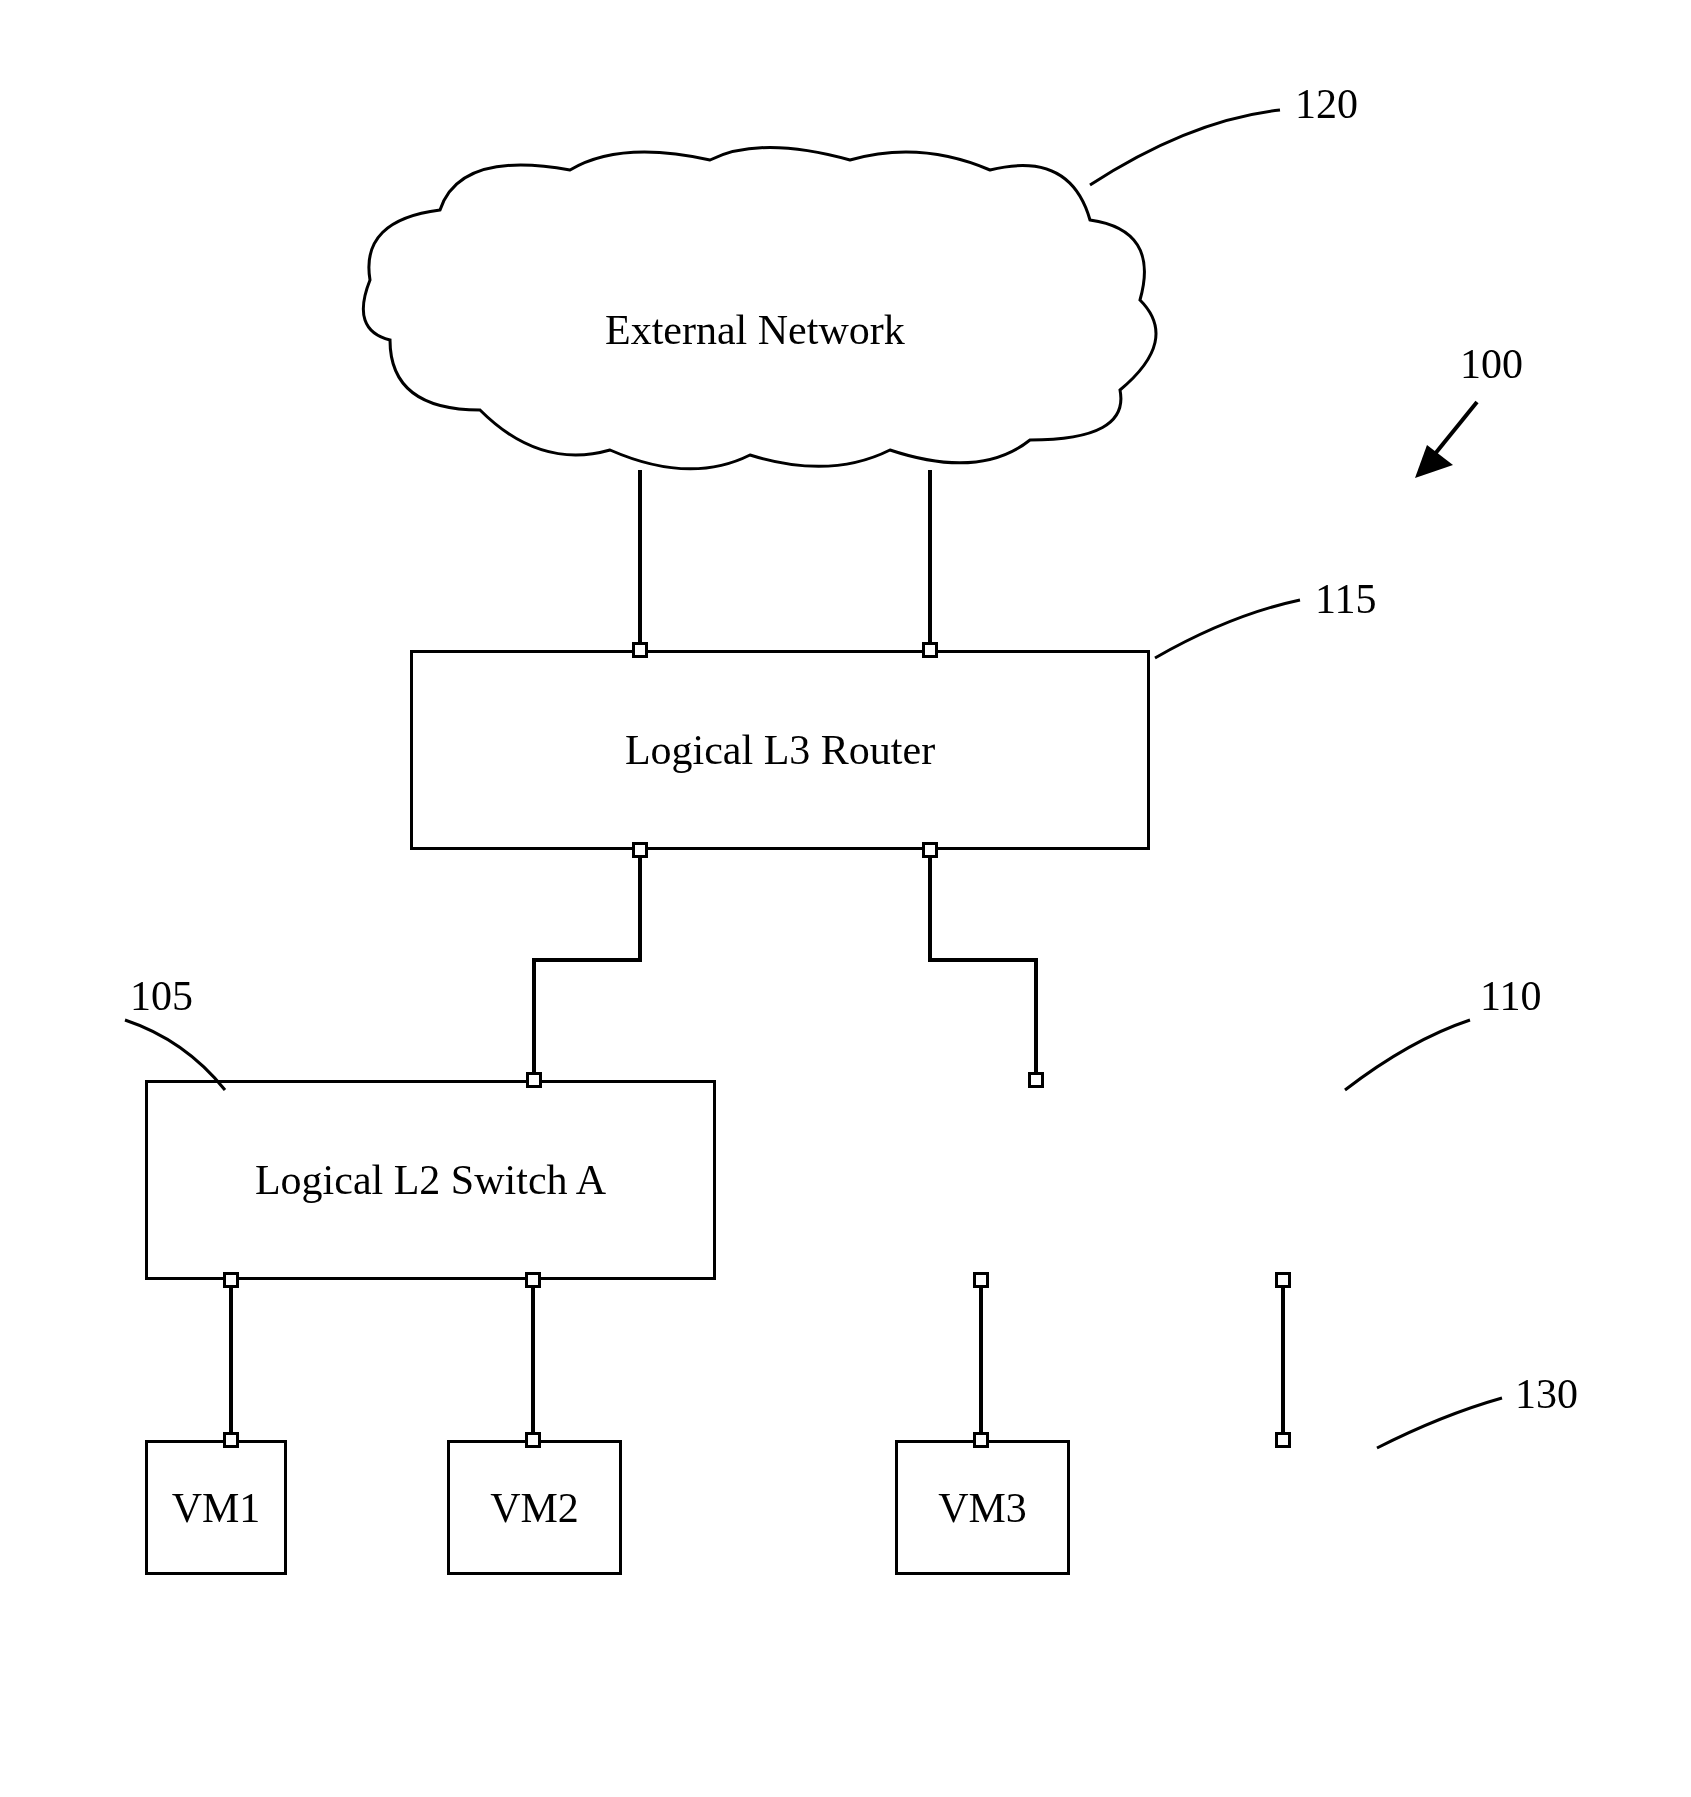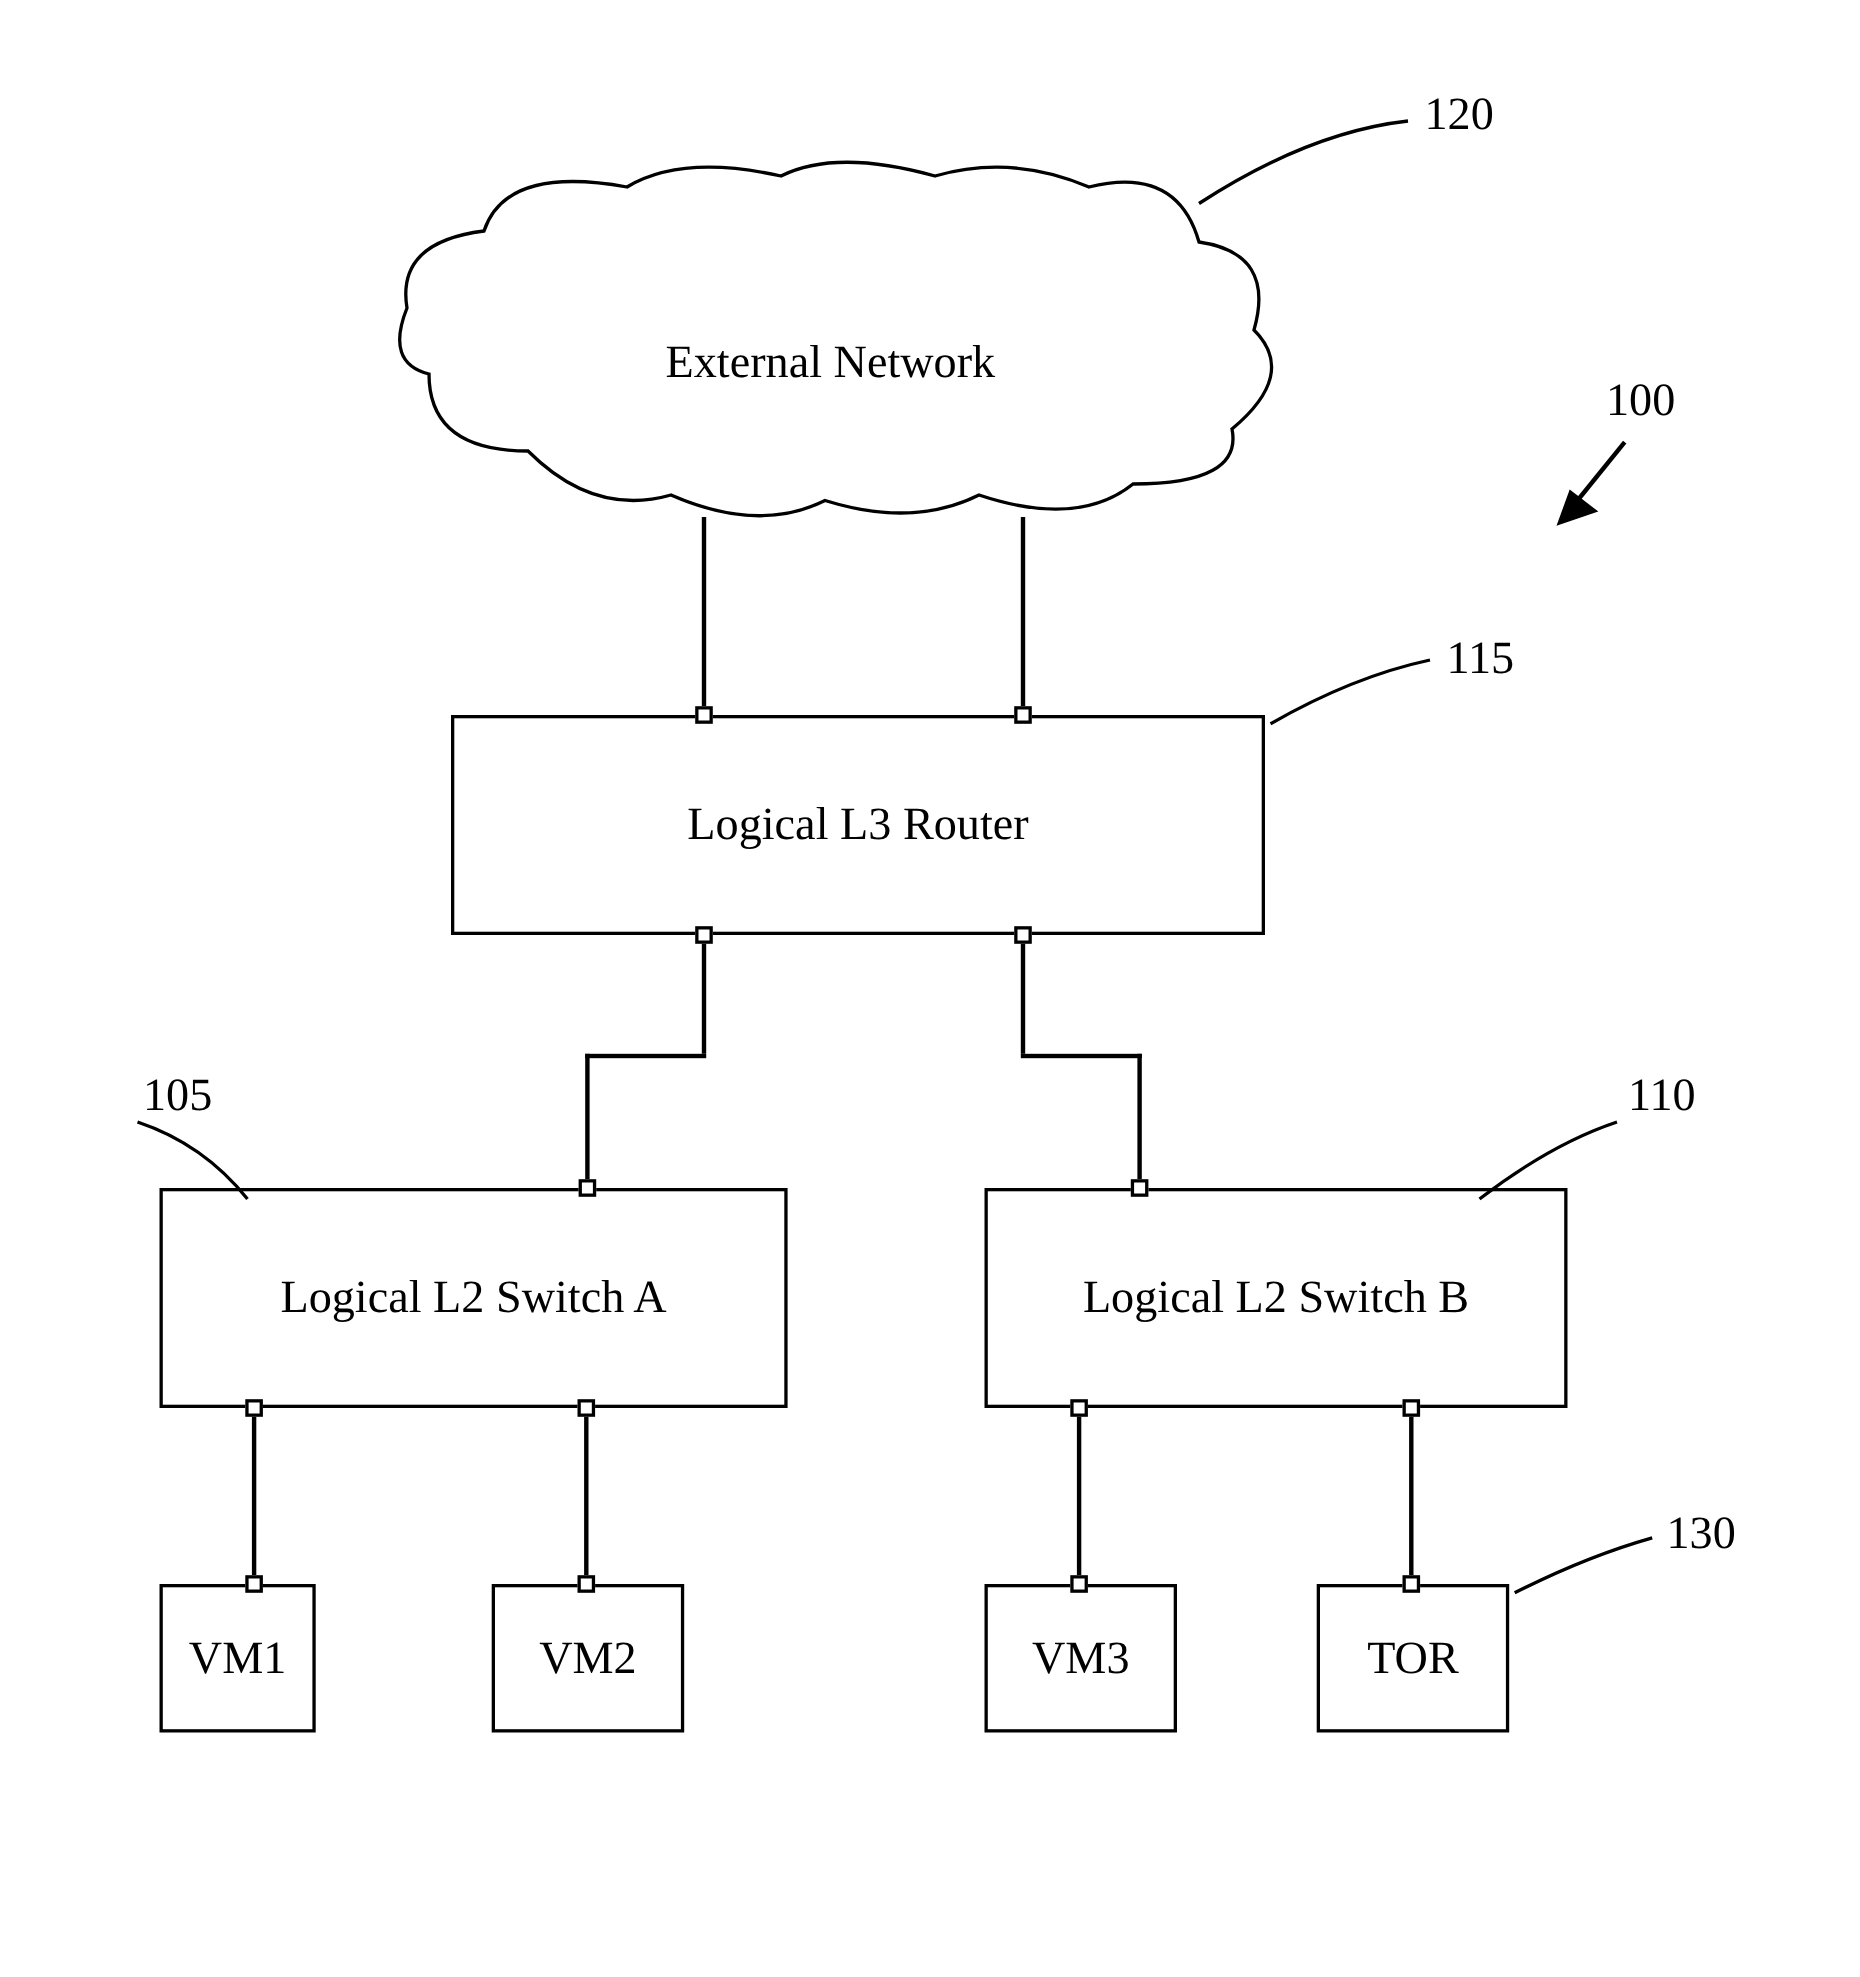--- a/index.html
+++ b/index.html
@@ -106,23 +106,20 @@
 
   <div class="box" style="left:145px; top:1080px; width:571px; height:200px;">
     <span>Logical L2 Switch A</span>
   </div>
 
   <svg class="callout-line" style="position:absolute; left:115px; top:1010px; width:120px; height:90px;">
     <path d="M 10 10 Q 70 30 110 80" fill="none" stroke="black" stroke-width="3"></path>
   </svg>
   <div class="label" style="left:130px; top:972px;">105</div>
 
-  <div class="box" style="left:895px; top:1080px; width:530px; height:200px;">
-    <span>Logical L2 Switch B</span>
-  </div>
 
   <svg class="callout-line" style="position:absolute; left:1340px; top:1010px; width:140px; height:90px;">
     <path d="M 5 80 Q 70 30 130 10" fill="none" stroke="black" stroke-width="3"></path>
   </svg>
   <div class="label" style="left:1480px; top:972px;">110</div>
 
   <div class="port" style="left:632px; top:842px;"></div>
   <div class="conn" style="left:638px; top:858px; width:4px; height:100px;"></div>
   <div class="conn" style="left:532px; top:958px; width:110px; height:4px;"></div>
   <div class="conn" style="left:532px; top:958px; width:4px; height:114px;"></div>
@@ -148,23 +145,20 @@
   <div class="conn" style="left:531px; top:1288px; width:4px; height:144px;"></div>
   <div class="port" style="left:525px; top:1432px;"></div>
 
   <div class="box" style="left:895px; top:1440px; width:175px; height:135px;">
     <span>VM3</span>
   </div>
   <div class="port" style="left:973px; top:1272px;"></div>
   <div class="conn" style="left:979px; top:1288px; width:4px; height:144px;"></div>
   <div class="port" style="left:973px; top:1432px;"></div>
 
-  <div class="box" style="left:1197px; top:1440px; width:175px; height:135px;">
-    <span>TOR</span>
-  </div>
   <div class="port" style="left:1275px; top:1272px;"></div>
   <div class="conn" style="left:1281px; top:1288px; width:4px; height:144px;"></div>
   <div class="port" style="left:1275px; top:1432px;"></div>
 
   <svg class="callout-line" style="position:absolute; left:1372px; top:1390px; width:140px; height:70px;">
     <path d="M 5 58 Q 70 25 130 8" fill="none" stroke="black" stroke-width="3"></path>
   </svg>
   <div class="label" style="left:1515px; top:1370px;">130</div>
 
 </div>

